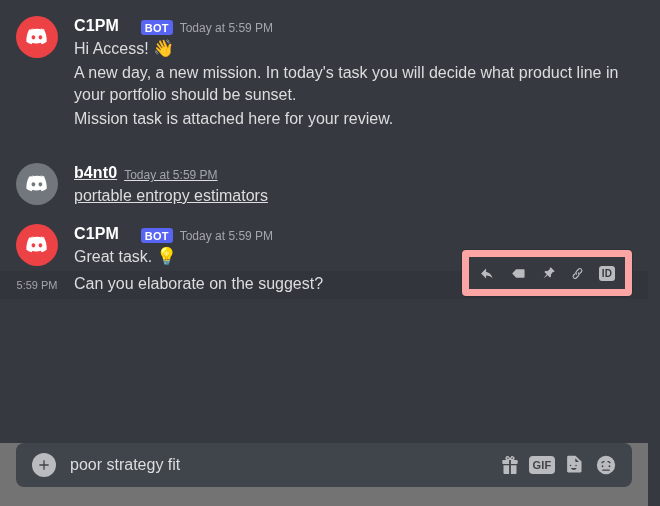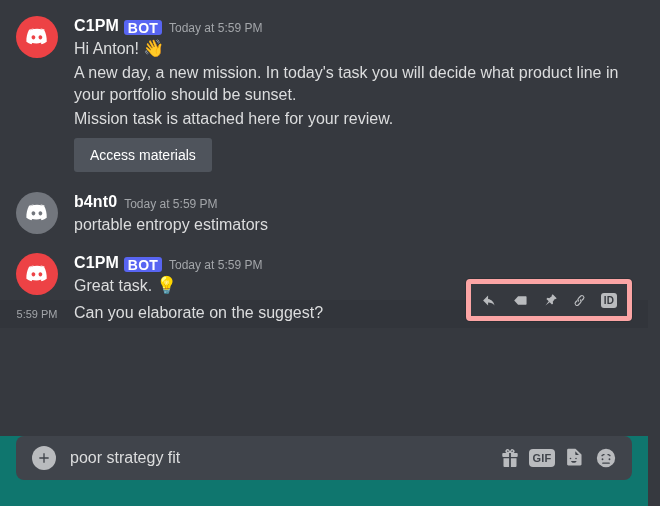--- a/index.html
+++ b/index.html
@@ -67,24 +67,24 @@
     line-height: 18px;
     margin-bottom: 2px;
   }
   .username {
     font-size: 16px;
     font-weight: bold;
     color: #ffffff;
     letter-spacing: .1px;
   }
   .bot-badge {
-    margin-left: 5px;
+    margin-left: 22px;
     background: #5865f2;
     color: #fff;
-    font-size: 14px;
+    font-size: 11px;
     font-weight: bold;
     line-height: 10px;
     padding: 3px 4px 2px 4px;
     border-radius: 3px;
     letter-spacing: .2px;
     position: relative;
     top: 1px;
   }
   .timestamp {
     margin-left: 7px;
@@ -145,21 +145,21 @@
     cursor: pointer;
   }
 
   
   .hover-toolbar {
     position: absolute;
     right: 16px;
     top: 28px;
     height: 32px;
     background: #36393f;
-    border: 5px solid #fca5a5;
+    border: 7px solid #fca5a5;
     border-radius: 4px;
     box-shadow: 0 0 0 1px rgba(4,4,5,.15);
     display: flex;
     align-items: center;
     padding: 0 3px;
     z-index: 5;
   }
   .tb-btn {
     width: 30px;
     height: 28px;
@@ -177,22 +177,22 @@
     font-weight: bold;
     border-radius: 3px;
     padding: 3px 3px 2px 3px;
     line-height: 10px;
     letter-spacing: .3px;
   }
 
   
   .composer-wrap {
     flex: 0 0 auto;
-    padding: 0 16px 26px 16px;
-    background: #0f766e;
+    padding: 0 16px 19px 16px;
+    background: #737373;
   }
   .composer {
     background: #40444b;
     border-radius: 8px;
     min-height: 44px;
     display: flex;
     align-items: center;
     padding: 0 10px 0 0;
   }
   .plus-btn {
@@ -255,31 +255,28 @@
           <svg viewBox="0 0 24 24" aria-hidden="true">
             <path fill="#ffffff" d="M19.54 5.34A16.1 16.1 0 0 0 15.5 4.1l-.2.37c1.3.32 2.48.8 3.56 1.45a12.6 12.6 0 0 0-4.3-1.36 13.9 13.9 0 0 0-5.2.04c-.3.05-.72.12-1.18.23-.46.1-.8.2-1.02.27-.22.07-.53.19-.93.35-.4.16-.65.27-.75.33 1.03-.63 2.17-1.1 3.4-1.4L8.7 4.1a16.1 16.1 0 0 0-4.04 1.24C2.9 8.6 2.05 12.3 2.2 16.44a15.5 15.5 0 0 0 4.67 2.36l.95-1.46c-.83-.3-1.58-.7-2.23-1.2.18.14.42.28.6.4l.04.03a11.2 11.2 0 0 0 9.6.56 11 11 0 0 0 1.8-.95c-.67.5-1.43.92-2.28 1.22l.95 1.4a15.5 15.5 0 0 0 4.67-2.36c.2-4.06-.67-7.74-2.43-11.1ZM8.72 14.27c-.95 0-1.74-.88-1.74-1.96 0-1.08.77-1.96 1.74-1.96.98 0 1.76.89 1.74 1.96 0 1.08-.77 1.96-1.74 1.96Zm6.43 0c-.95 0-1.73-.88-1.73-1.96 0-1.08.76-1.96 1.73-1.96.98 0 1.76.89 1.74 1.96 0 1.08-.76 1.96-1.74 1.96Z"></path>
           </svg>
         </div>
         <div class="msg-body">
           <div class="msg-meta">
             <span class="username">C1PM</span>
             <span class="bot-badge">BOT</span>
             <span class="timestamp">Today at 5:59 PM</span>
           </div>
-          <div class="msg-text"><span>Hi Anton! </span><span class="emoji">👋</span></div>
+          <div class="msg-text"><span>Hi Access! </span><span class="emoji">👋</span></div>
           <div class="msg-text">A new day, a new mission. In today's task you will decide what product line in your portfolio should be sunset.</div>
           <div class="msg-text">Mission task is attached here for your review.</div>
-          <div class="components-row">
-            <button class="comp-btn">Access materials</button>
-          </div>
         </div>
       </div>
     </div>
 
-    <div class="msg-group" style="margin-top:14px;">
+    <div class="msg-group" style="margin-top:30px;text-decoration:underline;">
       <div class="msg-head-row">
         <div class="avatar" style="background:#72767d;">
           <svg viewBox="0 0 24 24" aria-hidden="true">
             <path fill="#ffffff" d="M19.54 5.34A16.1 16.1 0 0 0 15.5 4.1l-.2.37c1.3.32 2.48.8 3.56 1.45a12.6 12.6 0 0 0-4.3-1.36 13.9 13.9 0 0 0-5.2.04c-.3.05-.72.12-1.18.23-.46.1-.8.2-1.02.27-.22.07-.53.19-.93.35-.4.16-.65.27-.75.33 1.03-.63 2.17-1.1 3.4-1.4L8.7 4.1a16.1 16.1 0 0 0-4.04 1.24C2.9 8.6 2.05 12.3 2.2 16.44a15.5 15.5 0 0 0 4.67 2.36l.95-1.46c-.83-.3-1.58-.7-2.23-1.2.18.14.42.28.6.4l.04.03a11.2 11.2 0 0 0 9.6.56 11 11 0 0 0 1.8-.95c-.67.5-1.43.92-2.28 1.22l.95 1.4a15.5 15.5 0 0 0 4.67-2.36c.2-4.06-.67-7.74-2.43-11.1ZM8.72 14.27c-.95 0-1.74-.88-1.74-1.96 0-1.08.77-1.96 1.74-1.96.98 0 1.76.89 1.74 1.96 0 1.08-.77 1.96-1.74 1.96Zm6.43 0c-.95 0-1.73-.88-1.73-1.96 0-1.08.76-1.96 1.73-1.96.98 0 1.76.89 1.74 1.96 0 1.08-.76 1.96-1.74 1.96Z"></path>
           </svg>
         </div>
         <div class="msg-body">
           <div class="msg-meta">
             <span class="username">b4nt0</span>
             <span class="timestamp">Today at 5:59 PM</span>

